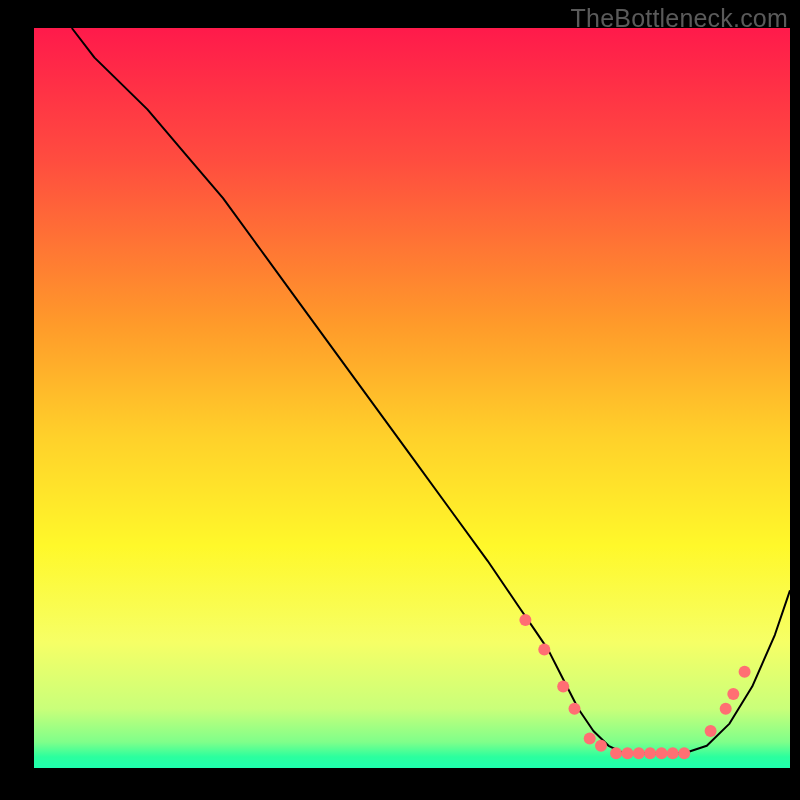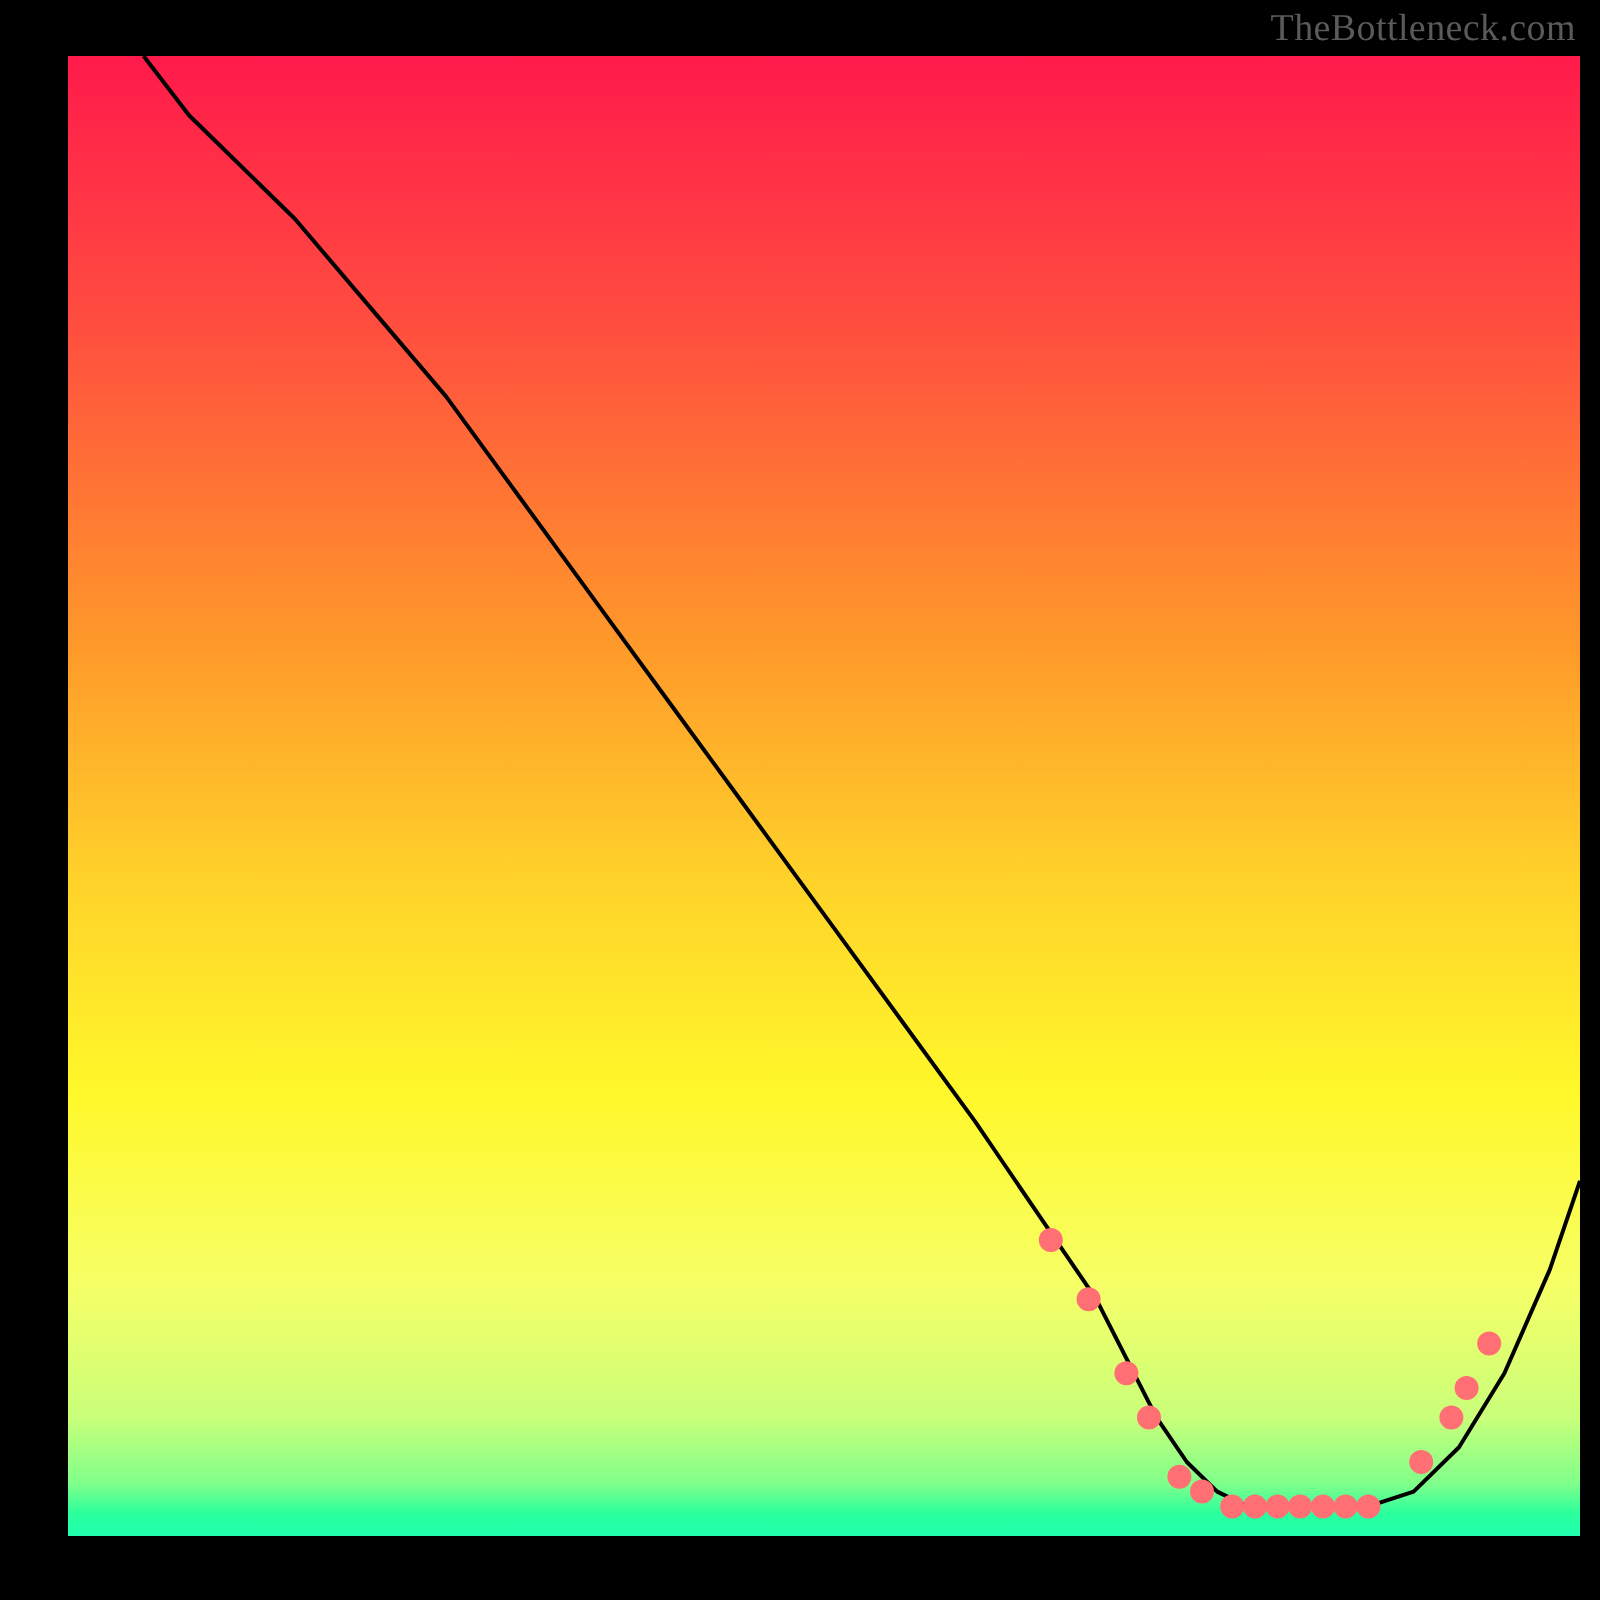--- a/index.html
+++ b/index.html
@@ -16,22 +16,22 @@
     height: 800px;
     background: #000;
   }
   svg {
     display: block;
   }
   .watermark {
     position: absolute;
     top: 4px;
     right: 12px;
-    font-family: Liberation Serif, serif;
-    font-size: 19px;
+    font-family: Liberation Sans, sans-serif;
+    font-size: 25px;
     color: #5a5a5a;
     letter-spacing: 0.2px;
     user-select: none;
   }
 </style>
 </head>
 <body>
 
 <div class="stage">
 

